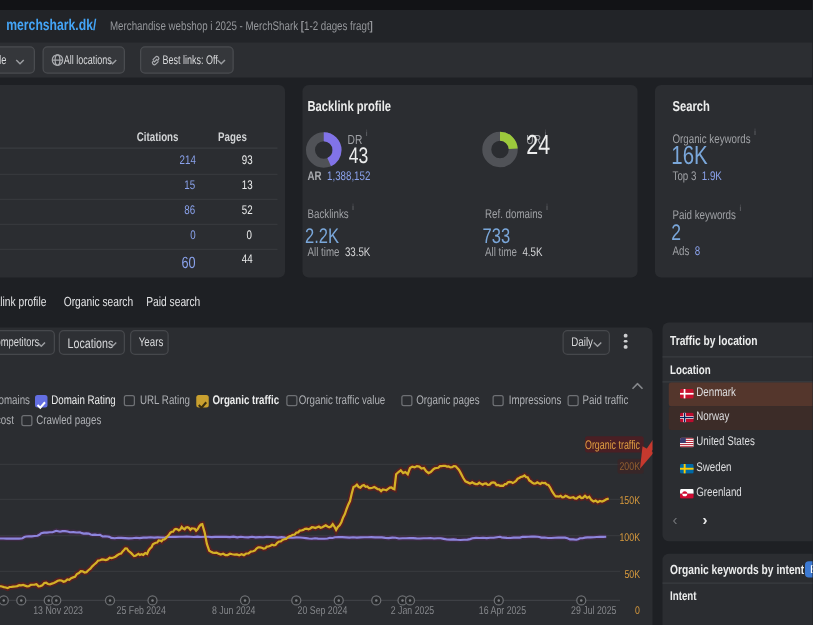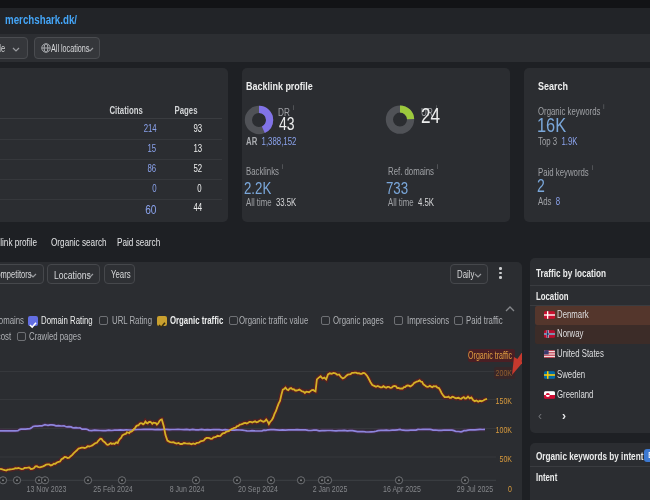--- a/index.html
+++ b/index.html
@@ -20,36 +20,46 @@
 svg text.axo2{fill:#e09e41;font-size:10px;font-family:"Liberation Sans",sans-serif}
 .sup{color:#76787c;font-size:7px;vertical-align:6px;margin-left:1px}
 .blue{color:#7aa7da}.blue2{color:#8aa2ec}
 </style></head><body>
 <div id="page">
 
   <div class="abs" style="left:0;top:0;width:650px;height:8px;background:#121316"></div>
 
   <div class="abs" style="left:0;top:8px;width:650px;height:26px;background:#222428">
     <span class="abs" style="left:5px;top:5px;font-size:12.5px;font-weight:bold;color:#44a5f7"><span class="sx" style="transform:scaleX(.78)">merchshark.dk/</span></span>
+    <span class="abs" style="left:88px;top:8px;font-size:10px;color:#95979b"><span class="sx">Merchandise webshop i 2025 - MerchShark <b>[</b>1-2 dages fragt<b>]</b></span></span>
   </div>
 
   <div class="abs" style="left:0;top:34px;width:650px;height:28px;background:#2c2e32">
     <div class="btn" style="left:-66px;top:3px;width:94px">
       <span class="abs" style="right:22px;top:4.5px;font-size:10px"><span class="sxr75">Live mode</span></span>
       <svg class="abs" style="right:7px;top:9px" width="8" height="5" viewBox="0 0 8 5">
           <path d="M1 1 L4 4 L7 1" stroke="#9a9ca0" stroke-width="1.2" fill="none"></path>
         </svg>
     </div>
     <div class="btn" style="left:34px;top:3px;width:66px">
       <svg class="abs" style="left:6px;top:5px" width="10" height="10" viewBox="0 0 10 10">
           <circle cx="5" cy="5" r="4.2" fill="none" stroke="#a9abaf" stroke-width="1"></circle>
           <line x1="0.8" y1="5" x2="9.2" y2="5" stroke="#a9abaf" stroke-width="1"></line>
           <ellipse cx="5" cy="5" rx="1.9" ry="4.2" fill="none" stroke="#a9abaf" stroke-width="1"></ellipse>
         </svg>
       <span class="abs" style="left:16px;top:4.5px;font-size:10px"><span class="sx75" style="transform:scaleX(.72)">All locations</span></span>
+      <svg class="abs" style="right:5px;top:9px" width="8" height="5" viewBox="0 0 8 5">
+          <path d="M1 1 L4 4 L7 1" stroke="#9a9ca0" stroke-width="1.2" fill="none"></path>
+        </svg>
+    </div>
+    <div class="btn" style="left:112px;top:3px;width:75px">
+      <svg class="abs" style="left:6px;top:5px" width="11" height="11" viewBox="0 0 11 11">
+          <path d="M4.2 6.8 L6.8 4.2 M3.2 4.9 L5.4 2.7 a1.55 1.55 0 0 1 2.2 2.2 L6.9 5.6 M7.8 6.1 L5.6 8.3 a1.55 1.55 0 0 1 -2.2 -2.2 L4.1 5.4" stroke="#a9abaf" stroke-width="1" fill="none"></path>
+        </svg>
+      <span class="abs" style="left:17px;top:4.5px;font-size:10px"><span class="sx75" style="transform:scaleX(.72)">Best links: Off</span></span>
       <svg class="abs" style="right:5px;top:9px" width="8" height="5" viewBox="0 0 8 5">
           <path d="M1 1 L4 4 L7 1" stroke="#9a9ca0" stroke-width="1.2" fill="none"></path>
         </svg>
     </div>
   </div>
 
   <div class="card" style="left:-8px;top:68px;width:236px;height:154px">
     <span class="abs" style="right:85px;top:36.6px;font-weight:bold;font-size:10px;color:#d2d4d6"><span class="sxr">Citations</span></span>
     <span class="abs" style="right:30.8px;top:36.6px;font-weight:bold;font-size:10px;color:#d2d4d6"><span class="sxr">Pages</span></span>
     <div class="abs" style="left:8px;top:49.9px;width:222px;height:1px;background:#3a3c40"></div>

